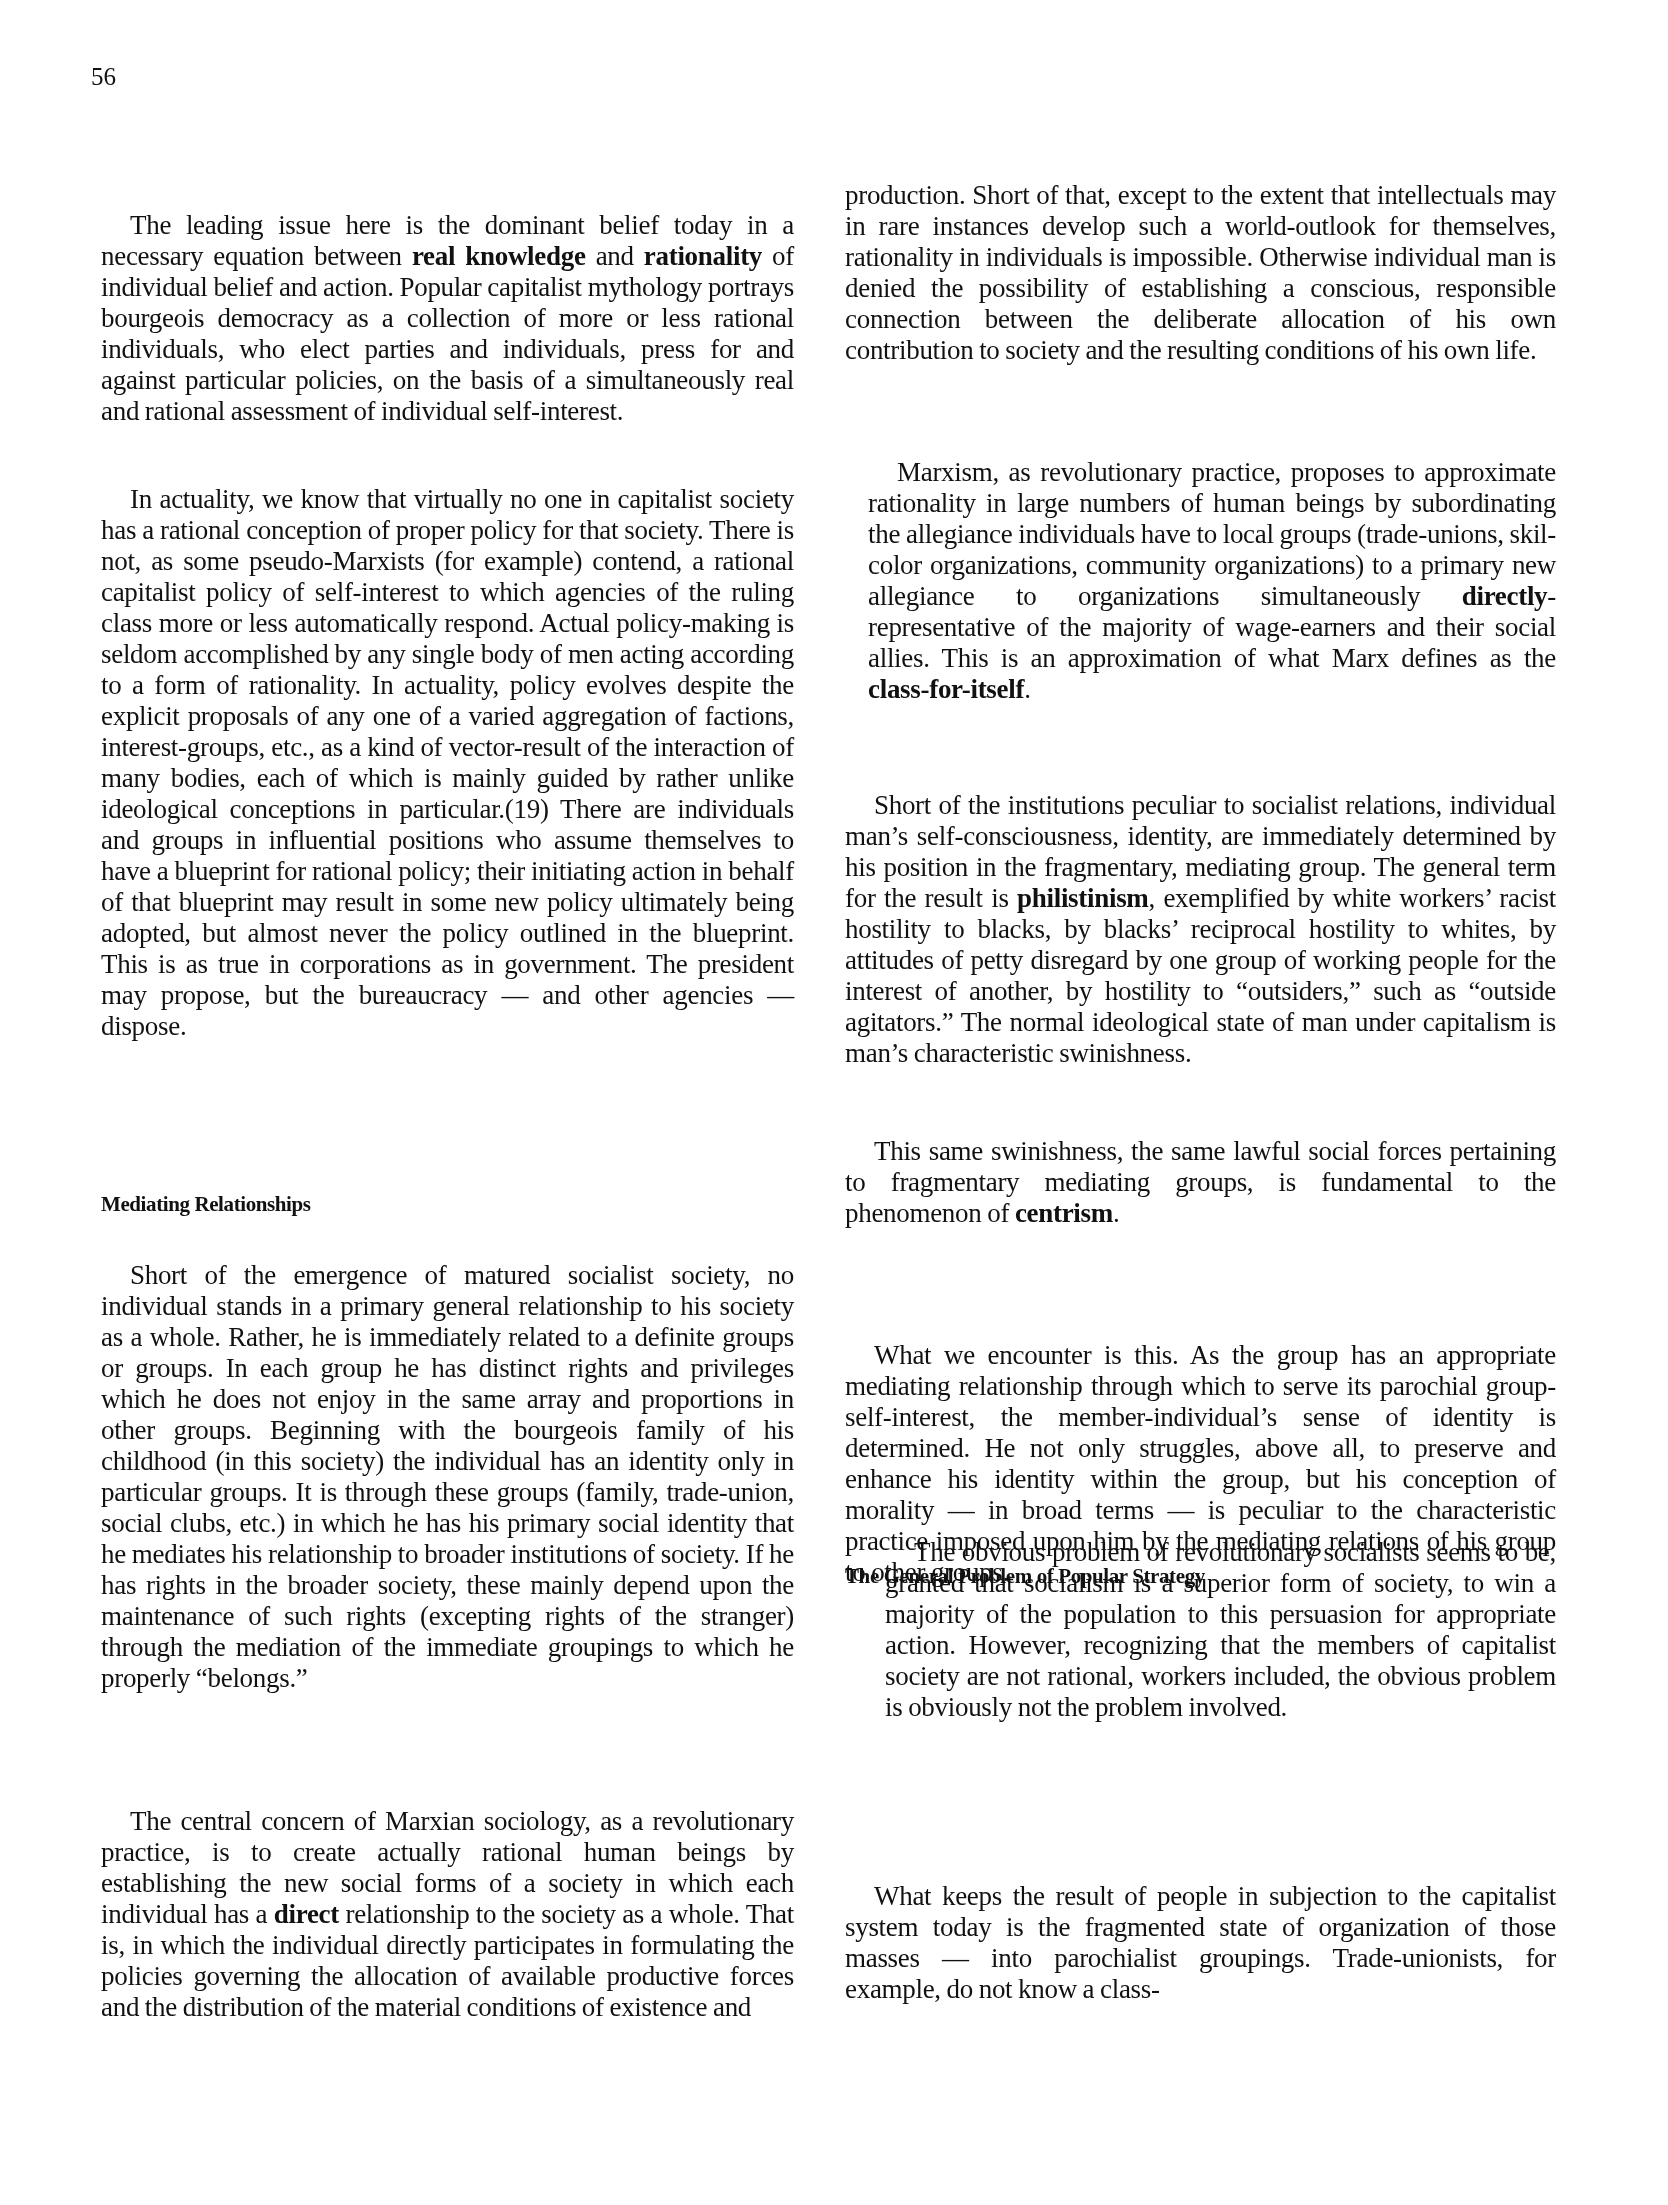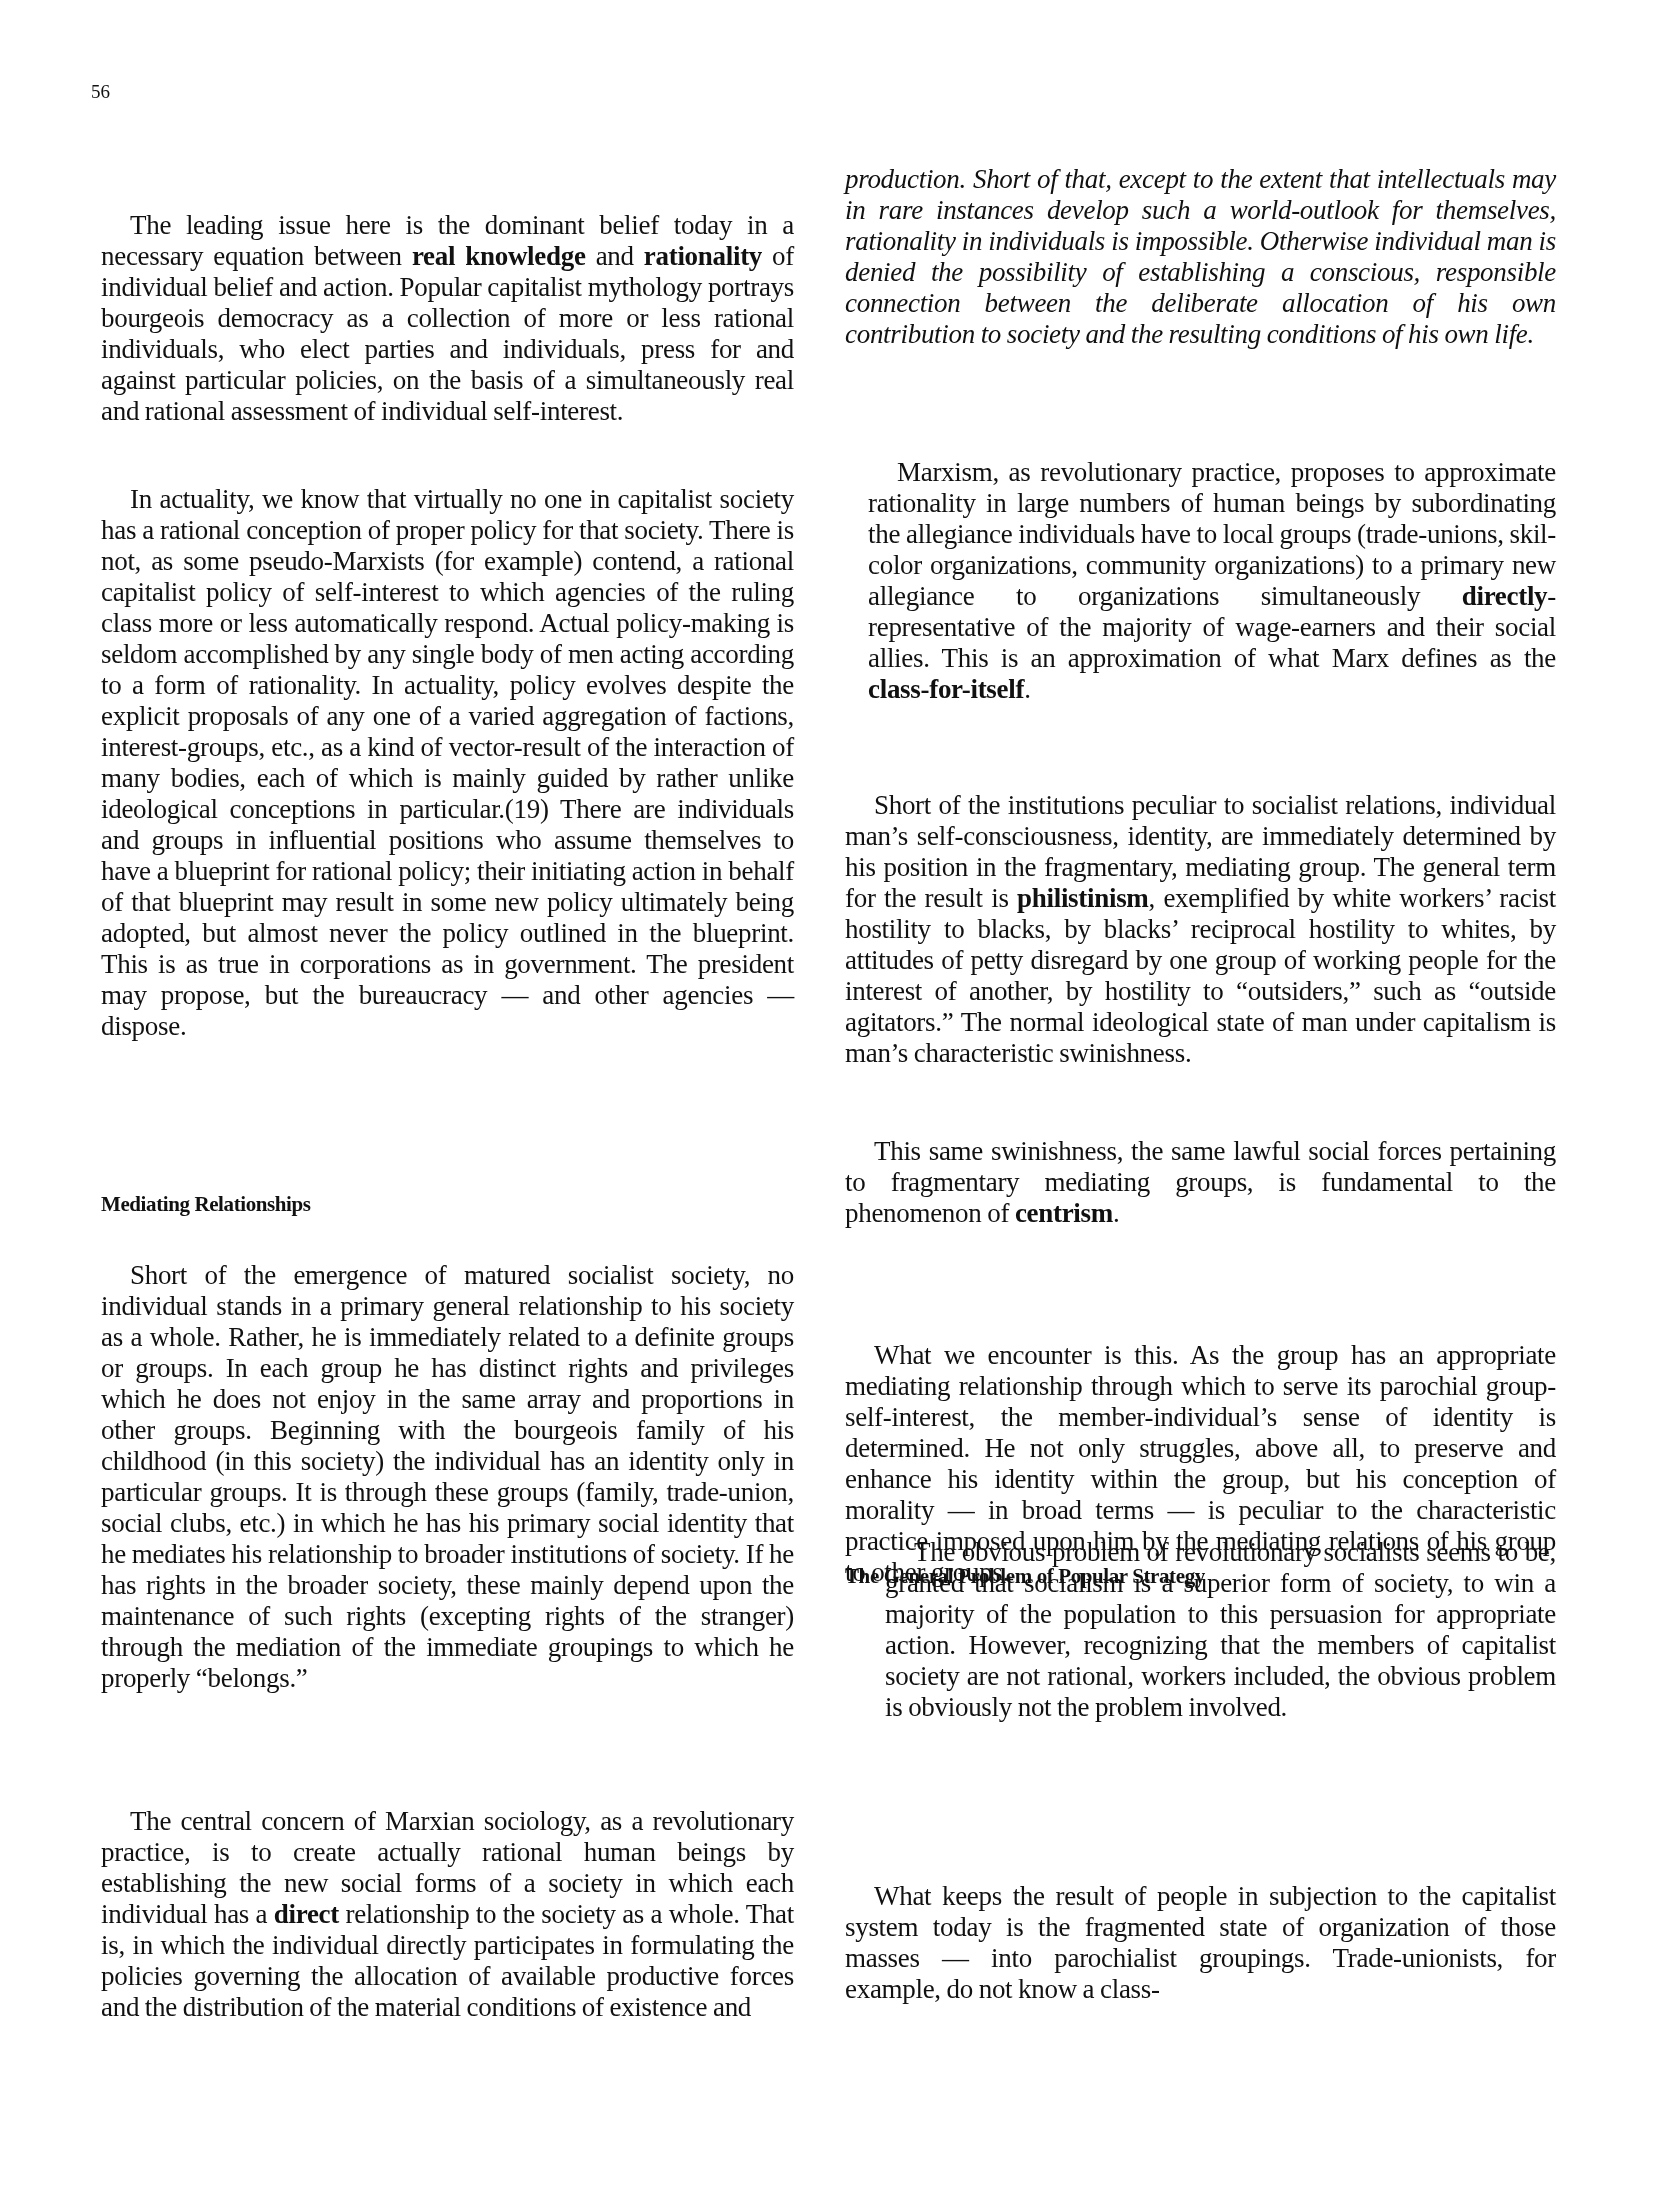--- a/index.html
+++ b/index.html
@@ -1,18 +1,18 @@
 <!DOCTYPE html>
 <html style="font-size:11px"><head>
 <meta charset="utf-8">
 <style>
   html, body { margin:0; padding:0; background:#ffffff; }
   body { width:1668px; height:2205px; position:relative; overflow:hidden;
          font-family:"Liberation Serif","DejaVu Serif",serif; color:#111; }
-  .page-num { position:absolute; left:91px; top:61px; font-size:19px; line-height:31px;margin-top:15px; }
+  .page-num { position:absolute; left:91px; top:61px; font-size:25px; line-height:31px; }
   .col { position:absolute; top:0; }
   .col-left { left:101px; width:693px; }
   .col-right { left:845px; width:711px; }
   .block { position:absolute; left:0; right:0; }
   p.para { margin:0; font-size:27px; line-height:31px; text-align:justify;
            text-indent:29px; letter-spacing:-0.3px; word-spacing:-0.7px; }
   p.para.noindent { text-indent:0; }
   h2.heading { margin:0; font-size:21px; line-height:31px; font-weight:bold; letter-spacing:-0.4px; }
   b { font-weight:bold; }
 </style>
@@ -37,21 +37,21 @@
   <div class="block" style="top:1260px;">
     <p class="para">Short of the emergence of matured socialist society, no individual stands in a primary general relationship to his society as a whole. Rather, he is immediately related to a definite groups or groups. In each group he has distinct rights and privileges which he does not enjoy in the same array and proportions in other groups. Beginning with the bourgeois family of his childhood (in this society) the individual has an identity only in particular groups. It is through these groups (family, trade-union, social clubs, etc.) in which he has his primary social identity that he mediates his relationship to broader institutions of society. If he has rights in the broader society, these mainly depend upon the maintenance of such rights (excepting rights of the stranger) through the mediation of the immediate groupings to which he properly “belongs.”</p>
   </div>
 
   <div class="block" style="top:1806px;">
     <p class="para"><span>The central concern of Marxian sociology, as a revolutionary practice, is to create actually rational human beings by establishing the new social forms of a society in which each individual has a </span><b>direct</b><span> relationship to the society as a whole. That is, in which the individual directly participates in formulating the policies governing the allocation of available productive forces and the distribution of the material conditions of existence and</span></p>
   </div>
 </div>
 
 <div class="col col-right">
-  <div class="block" style="top:164px;font-style:italic;">
+  <div class="block" style="top:180px;">
     <p class="para noindent">production. Short of that, except to the extent that intellectuals may in rare instances develop such a world-outlook for themselves, rationality in individuals is impossible. Otherwise individual man is denied the possibility of establishing a conscious, responsible connection between the deliberate allocation of his own contribution to society and the resulting conditions of his own life.</p>
   </div>
 
   <div class="block" style="top:457px;margin-left:23px;">
     <p class="para"><span>Marxism, as revolutionary practice, proposes to approximate rationality in large numbers of human beings by subordinating the allegiance individuals have to local groups (trade-unions, skil-color organizations, community organizations) to a primary new allegiance to organizations simultaneously </span><b>directly</b><span>-representative of the majority of wage-earners and their social allies. This is an approximation of what Marx defines as the </span><b>class-for-itself</b><span>.</span></p>
   </div>
 
   <div class="block" style="top:790px;">
     <p class="para"><span>Short of the institutions peculiar to socialist relations, individual man’s self-consciousness, identity, are immediately determined by his position in the fragmentary, mediating group. The general term for the result is </span><b>philistinism</b><span>, exemplified by white workers’ racist hostility to blacks, by blacks’ reciprocal hostility to whites, by attitudes of petty disregard by one group of working people for the interest of another, by hostility to “outsiders,” such as “outside agitators.” The normal ideological state of man under capitalism is man’s characteristic swinishness.</span></p>
   </div>

